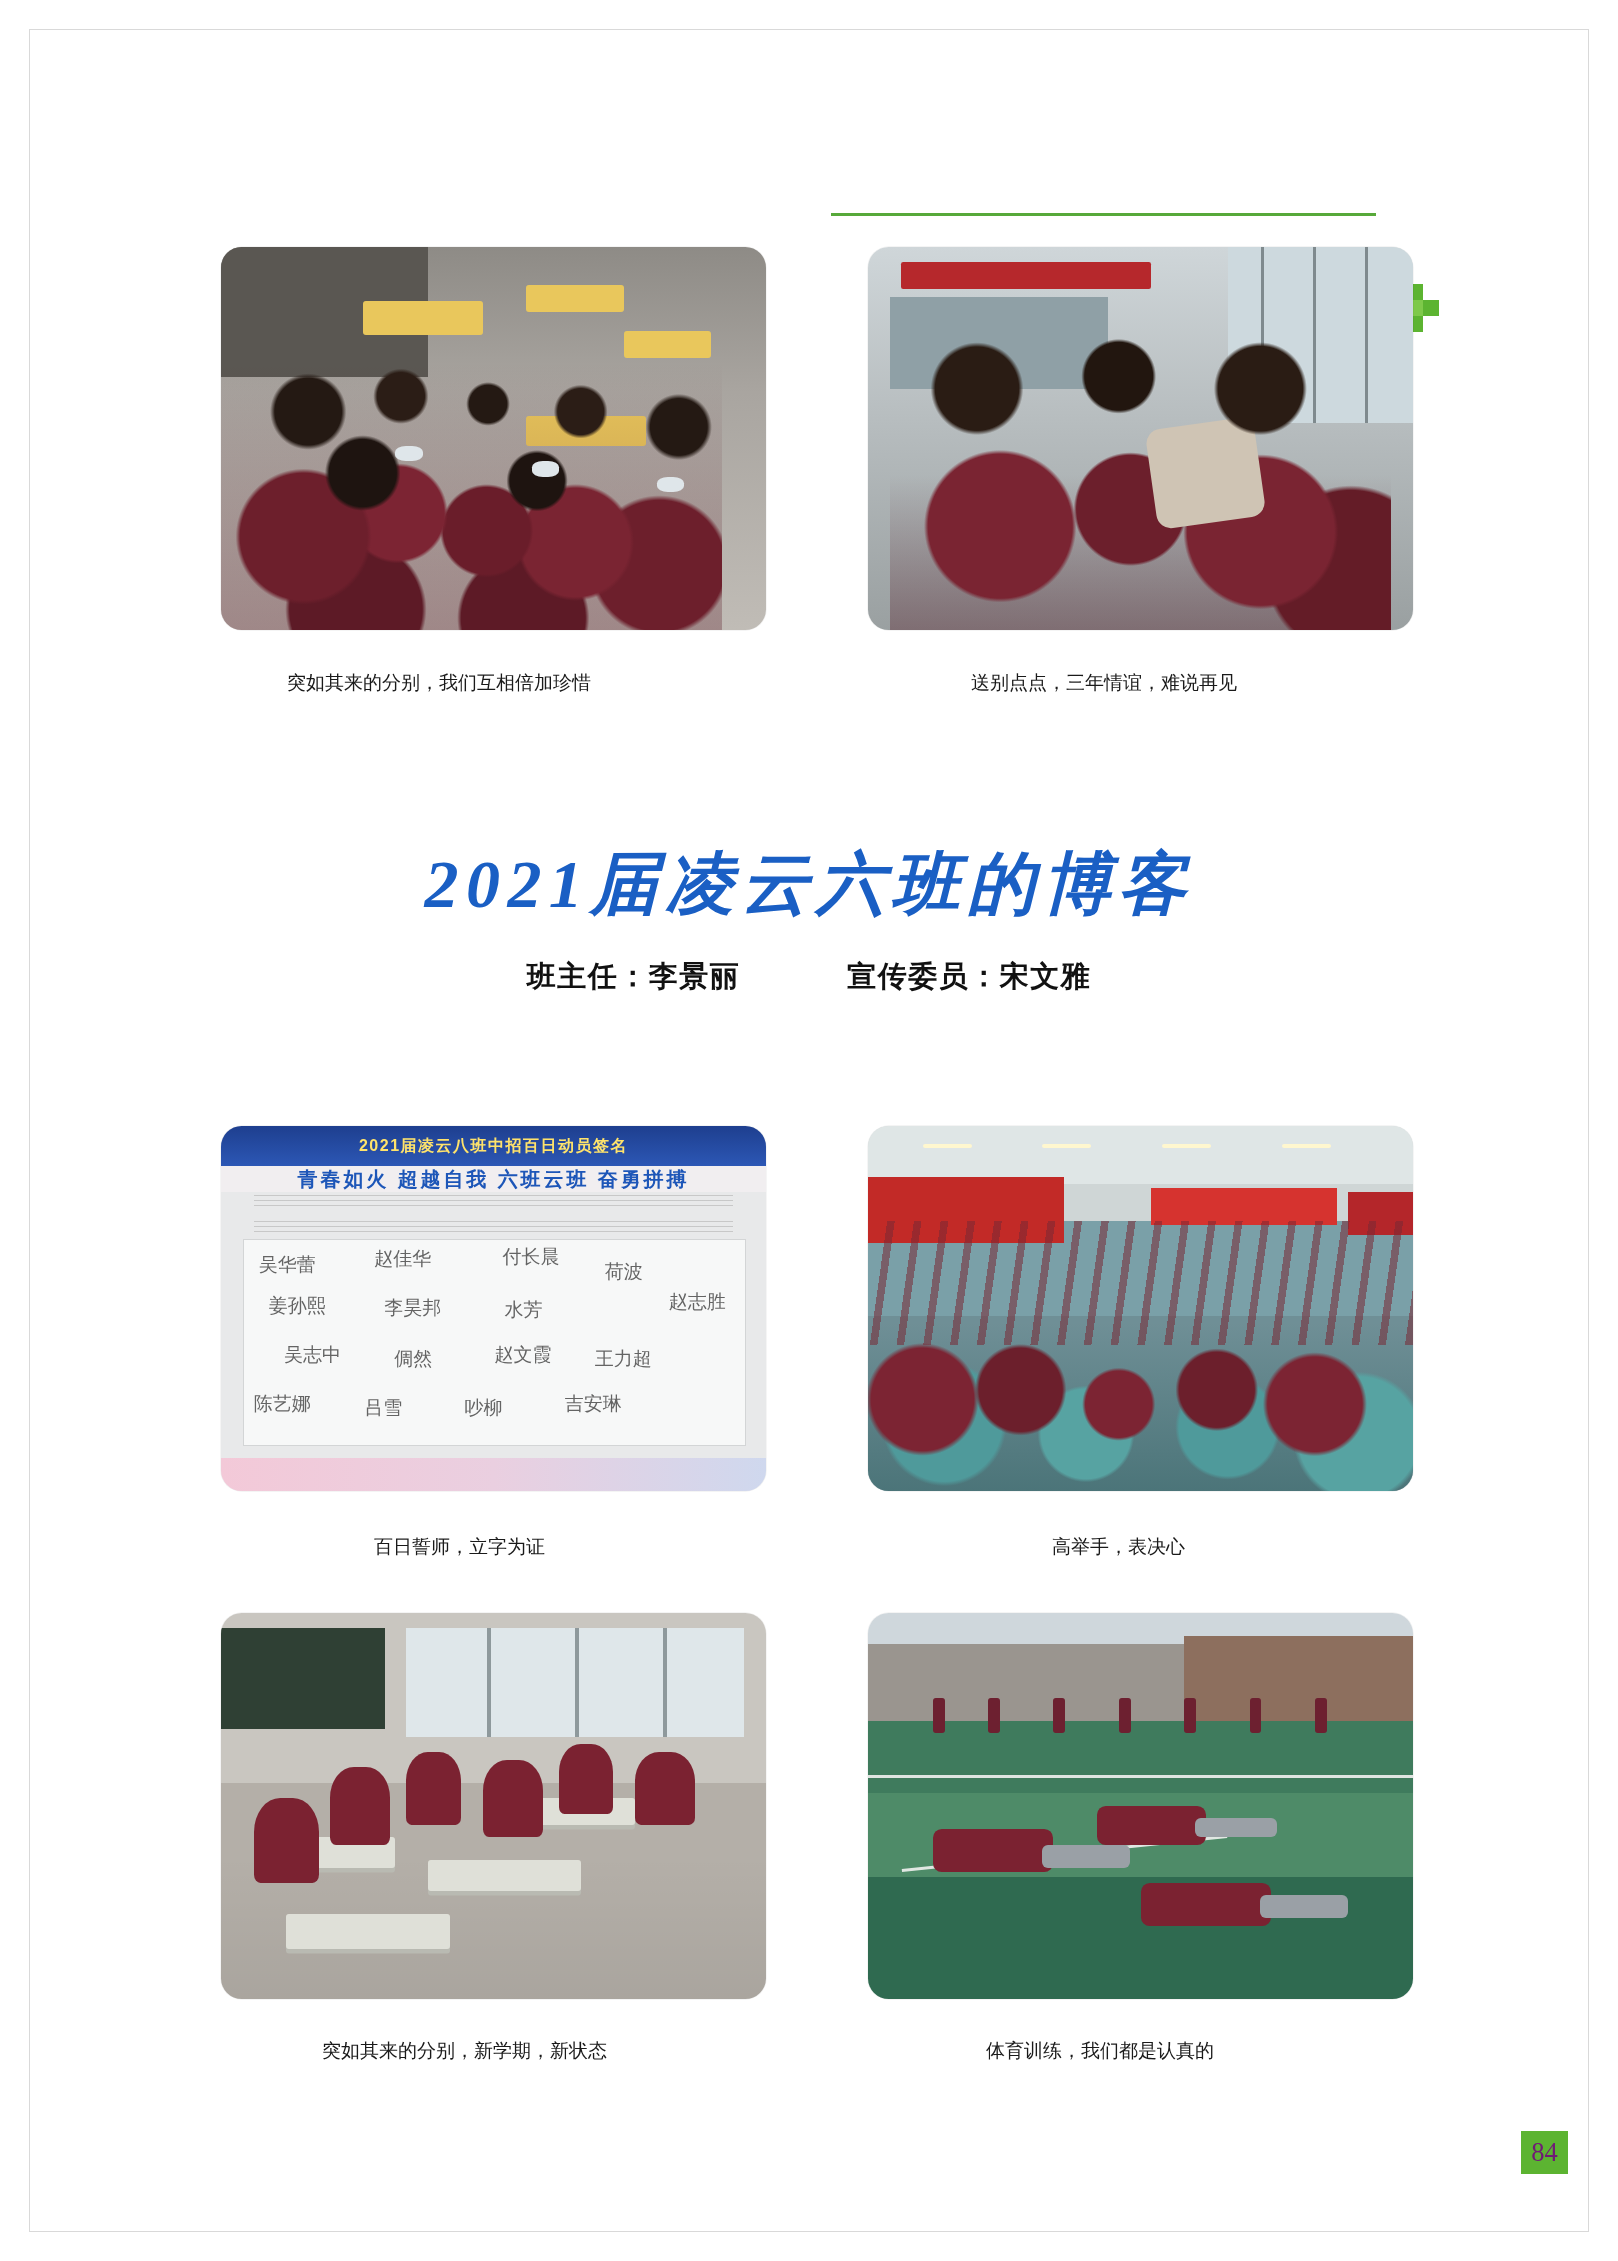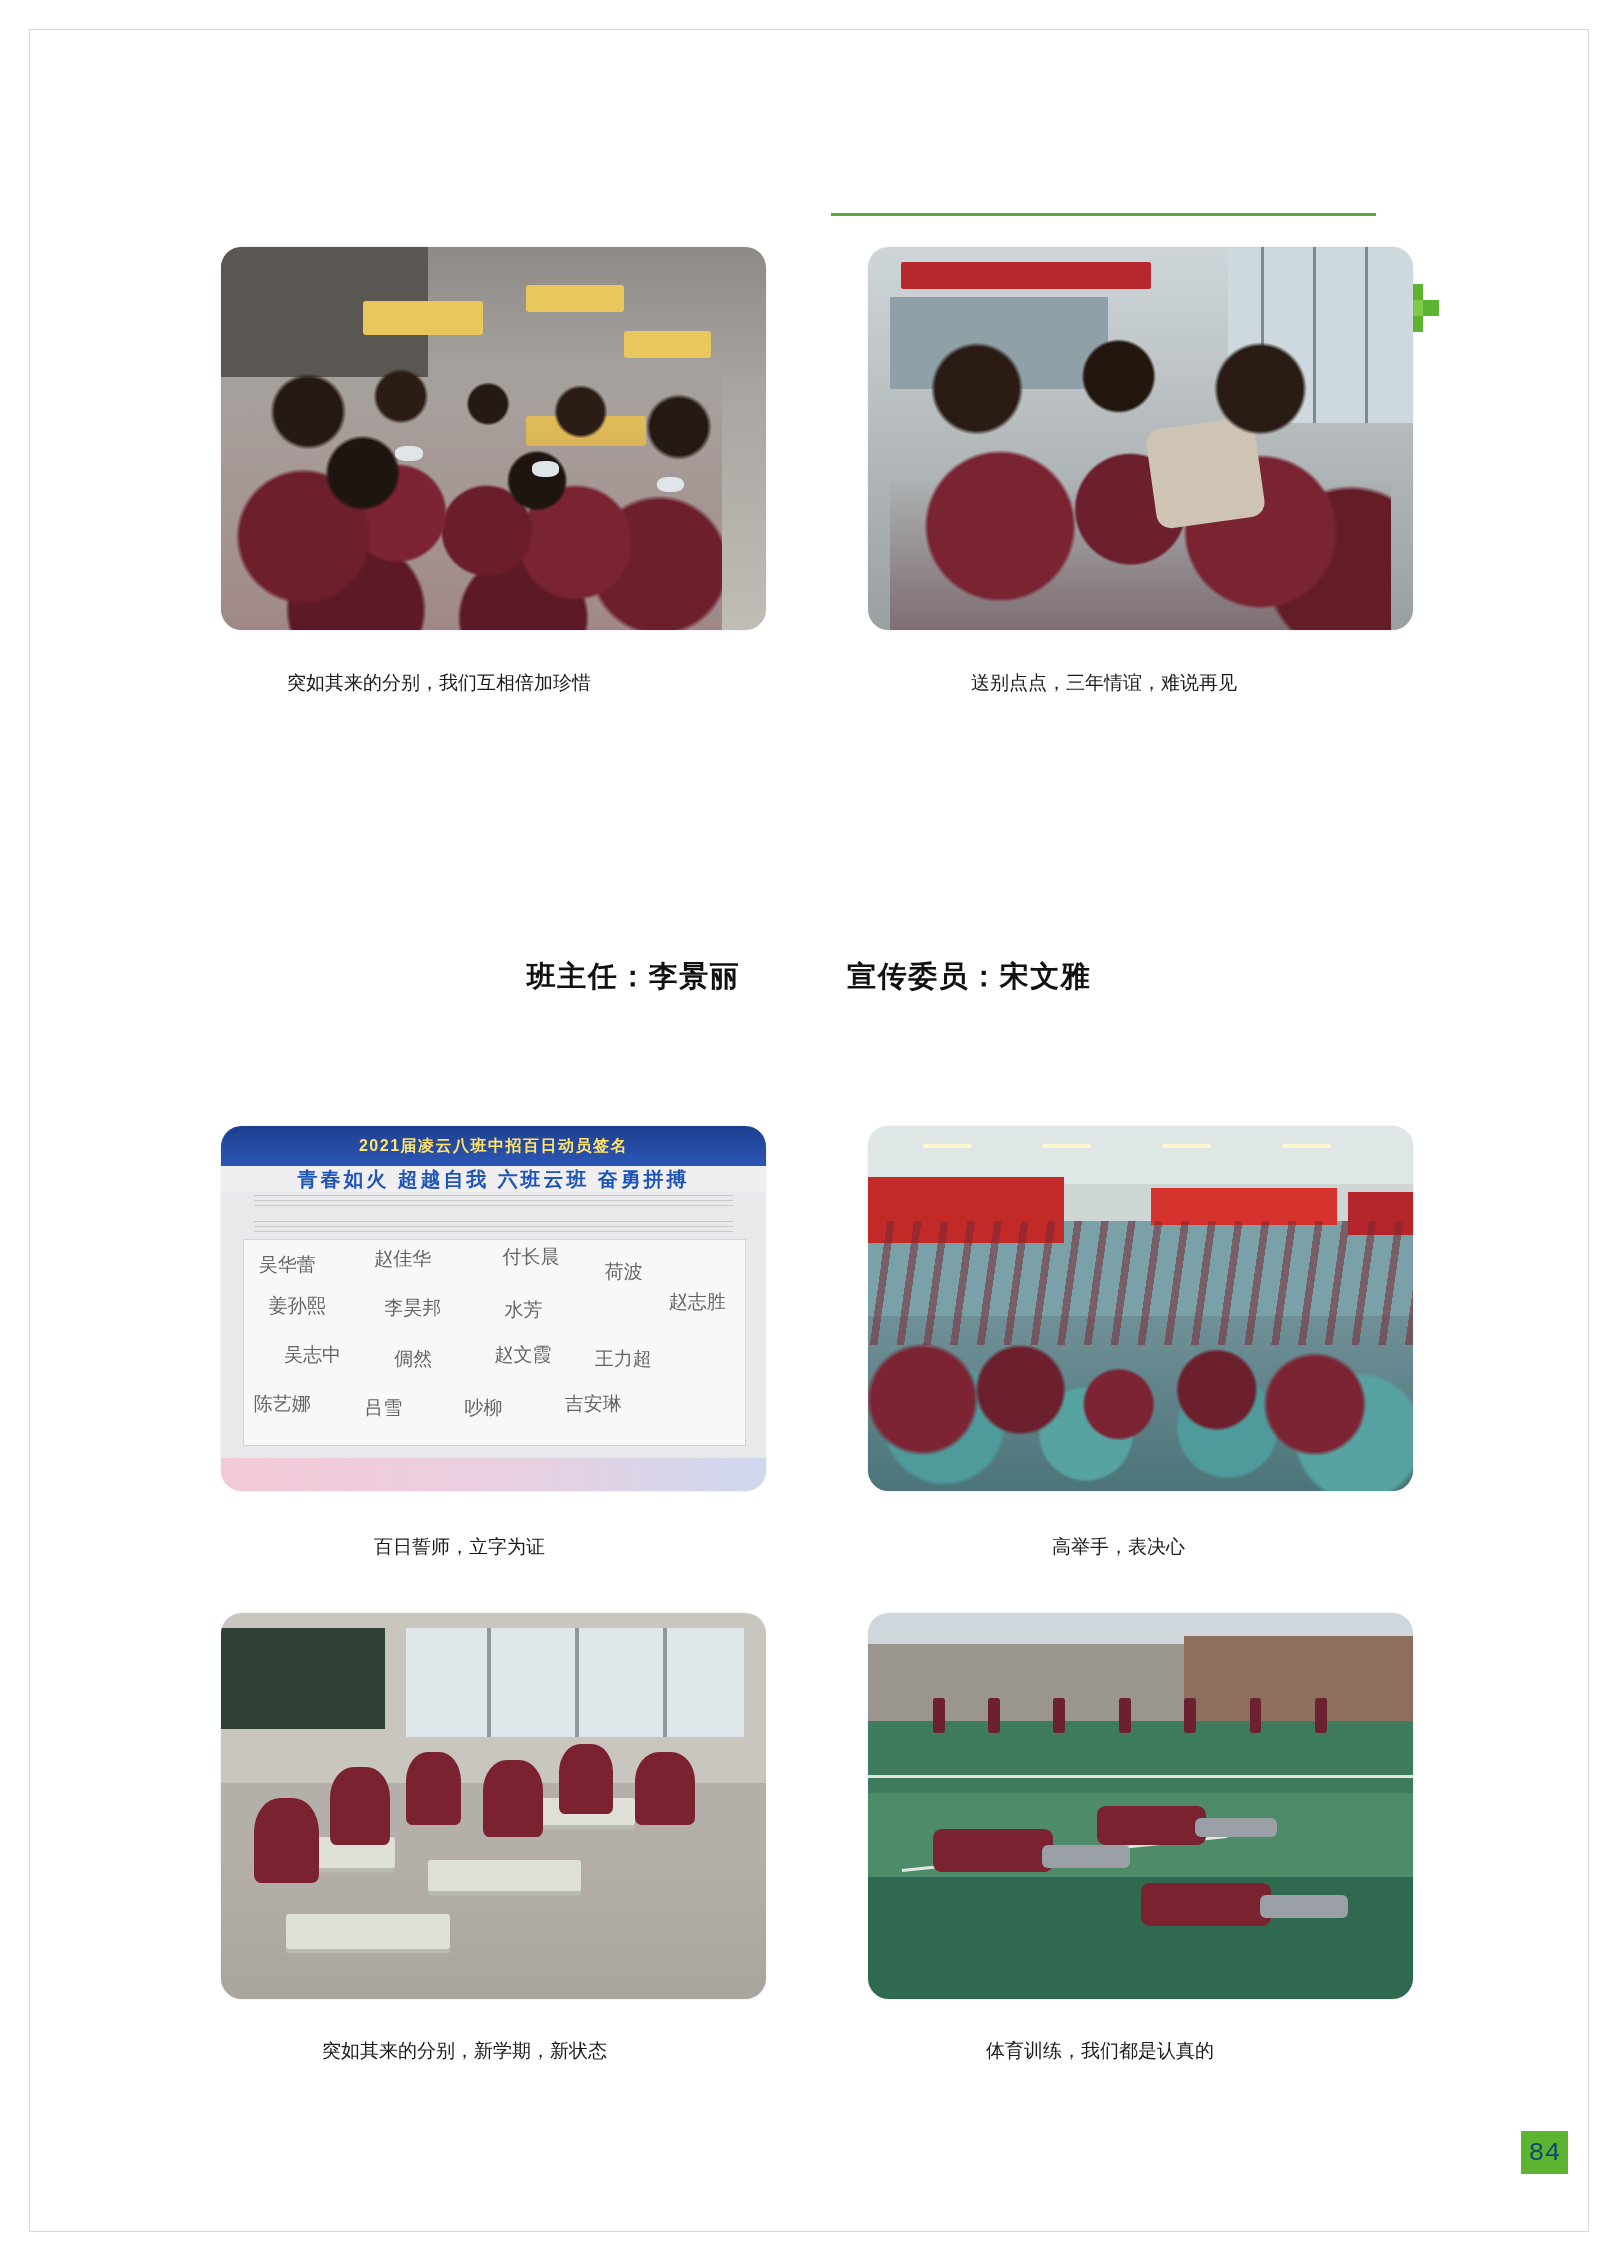--- a/index.html
+++ b/index.html
@@ -129,26 +129,26 @@
   .credits span.gap { display: inline-block; width: 88px; }
 
   
   .page-number {
     position: absolute;
     right: 50px;
     bottom: 87px;
     width: 47px;
     height: 43px;
     background: #5cb431;
-    color: #0c4a6e;
+    color: #701a75;
     font-size: 26.5px;
     display: flex;
     align-items: center;
     justify-content: center;
-    font-family: Liberation Mono, monospace;
+    font-family: Liberation Serif, serif;
   }
 
   
   .ph { position:absolute; inset:0; }
 
   
   .p1 .bg { position:absolute; inset:0; background:linear-gradient(#8e8b86 0%, #a9a5a0 38%, #c0bcb6 100%); }
   .p1 .wallwin { position:absolute; left:0; top:0; width:38%; height:34%; background:#5a5752; }
   .p1 .d1 { position:absolute; left:26%; top:14%; width:22%; height:9%; background:#e9c75c; border-radius:2.9px;}
   .p1 .d2 { position:absolute; left:56%; top:10%; width:18%; height:7%; background:#e9c75c; border-radius:2.9px;}
@@ -298,20 +298,21 @@
       </div>
       <div class="banner"></div>
       <div class="board"></div>
       <div class="grp"></div>
       <div class="scarf"></div>
       <div class="hair"></div>
     </div>
   </div>
   <div class="caption" style="left:971px; top:670px;">送别点点，三年情谊，难说再见</div>
 
+  <div class="main-title">2021届凌云六班的博客</div>
   <div class="credits">
     <span>班主任：李景丽</span>
     <span class="gap"></span>
     <span>宣传委员：宋文雅</span>
   </div>
 
   <div class="photo" style="left:221px; top:1126px; width:545px; height:365px;">
     <div class="ph p3">
       <div class="bg"></div>
       <div class="topband">

